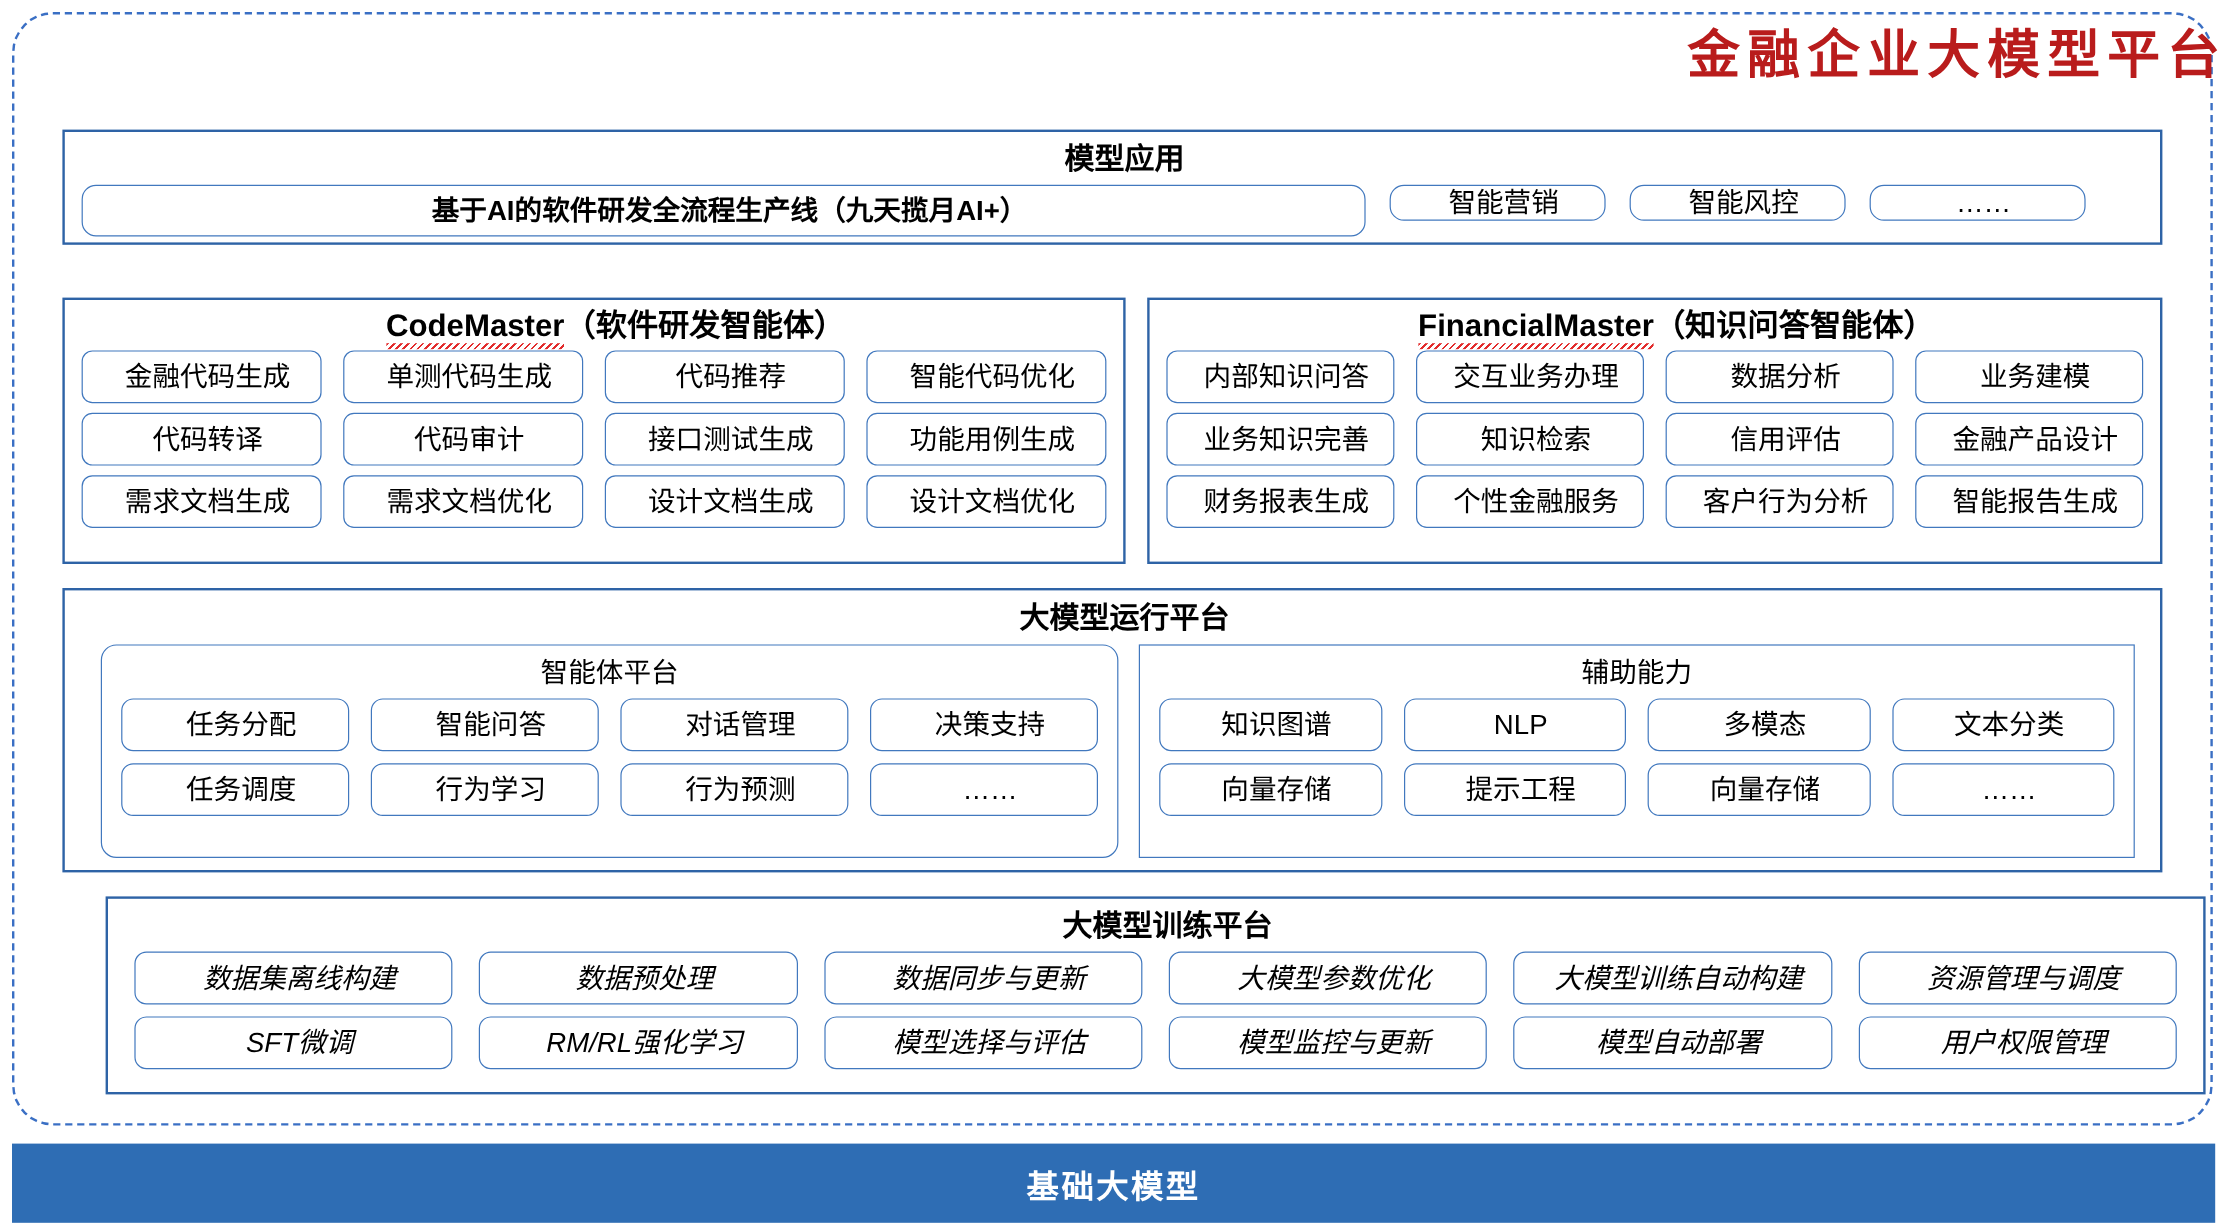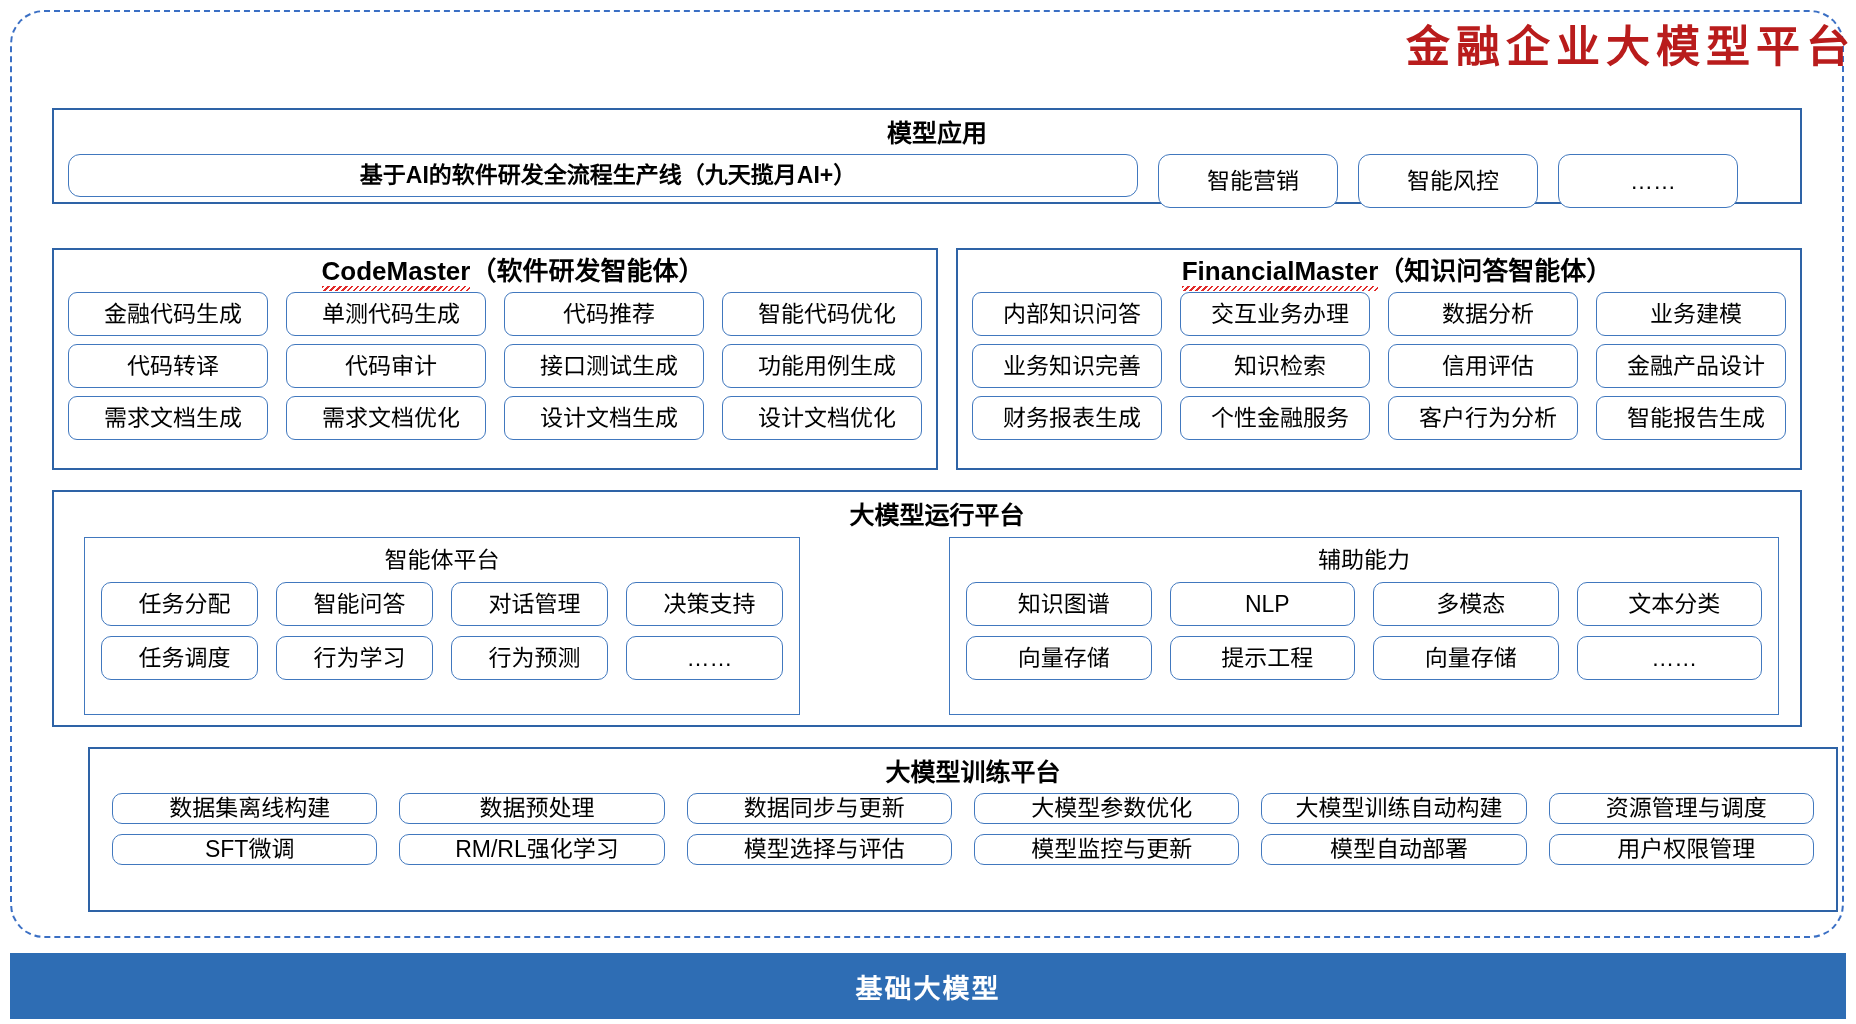--- a/index.html
+++ b/index.html
@@ -108,21 +108,21 @@
     display: flex;
     gap: 20px;
   }
   #app-main-pill {
     width: 1070px;
     height: 43px;
     border-radius: 12px;
   }
   #app-row .small-pill {
     width: 180px;
-    height: 54px;
+    height: 30px;
     border-radius: 12px;
   }
 
   
   .agent-panel {
     top: 248px;
     height: 222px;
   }
   #sec-codemaster { left: 52px;  width: 886px; }
   #sec-financial  { left: 956px; width: 846px; }
@@ -171,21 +171,21 @@
   }
   #sec-runtime > .panel-title { margin-top: 6px; }
   .subpanel {
     position: absolute;
     box-sizing: border-box;
     border: 1.6px solid #4178BE;
     background: #ffffff;
     top: 45px;
     height: 178px;
   }
-  #sub-agentplat { left: 30px;  width: 716px; }
+  #sub-agentplat { left: 30px;  width: 848px; border-radius: 13px; }
   #sub-assist    { left: 895px; width: 830px; }
   .subpanel .subpanel-title { margin-top: 6px; }
   .sub-grid {
     position: absolute;
     left: 16px;
     right: 16px;
     top: 44px;
     display: flex;
     flex-direction: column;
     gap: 10px;
@@ -210,22 +210,23 @@
     left: 22px;
     right: 22px;
     top: 44px;
     display: flex;
     flex-direction: column;
     gap: 10px;
   }
   #training-grid .row { gap: 22px; }
   #training-grid .row .pill {
     flex: 1;
-    height: 31px;
+    height: 44px;
     border-radius: 10px;
+    font-style: italic;
   }
 
   
   #foundation-bar {
     position: absolute;
     left: 10px;
     top: 953px;
     width: 1836px;
     height: 66px;
     background: #2E6DB4;

